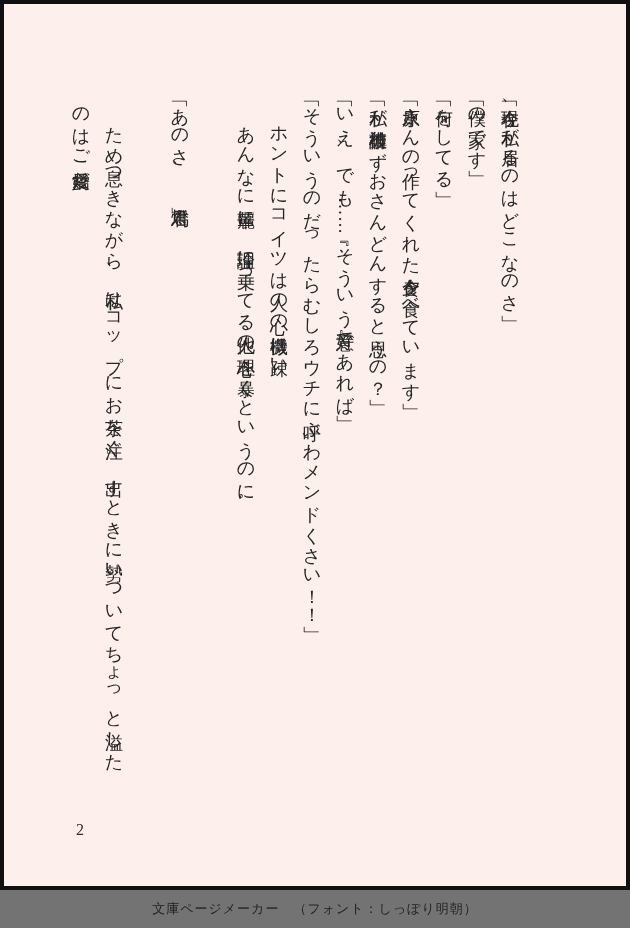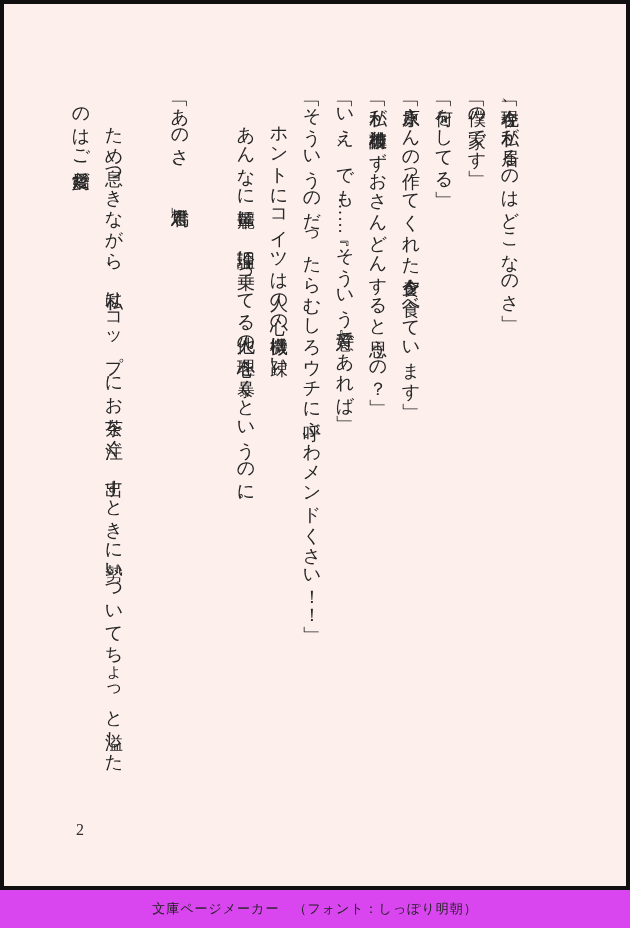--- a/index.html
+++ b/index.html
@@ -48,21 +48,21 @@
     top: 817px;
     font-size: 16px;
     color: #2e2e2e;
   }
   .footer {
     position: absolute;
     left: 0;
     top: 890px;
     width: 630px;
     height: 38px;
-    background: #d946ef;
+    background: #737373;
     display: flex;
     align-items: center;
     justify-content: center;
     font-size: 13px;
     letter-spacing: 1px;
     color: #222222;
   }
 </style>
 </head>
 <body>

